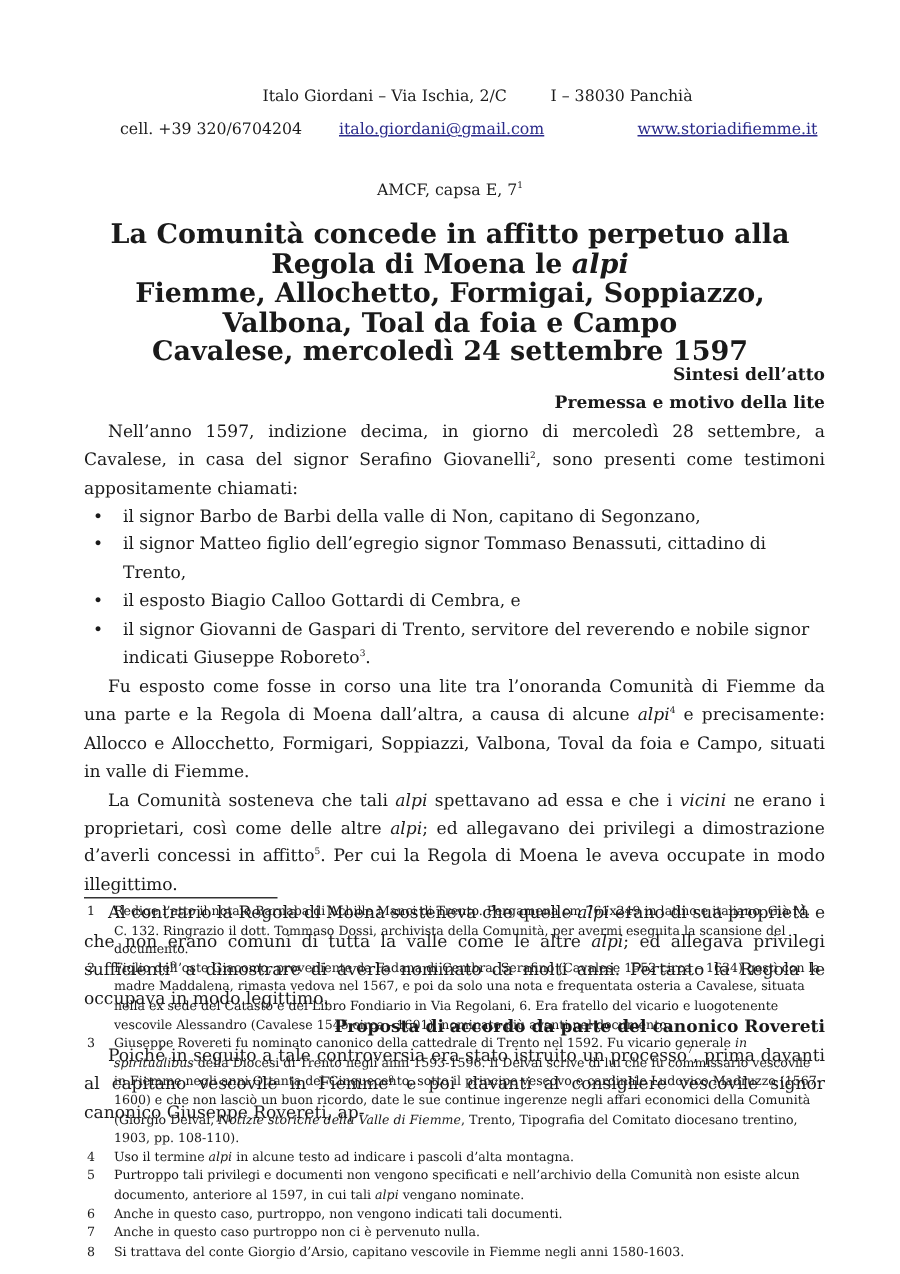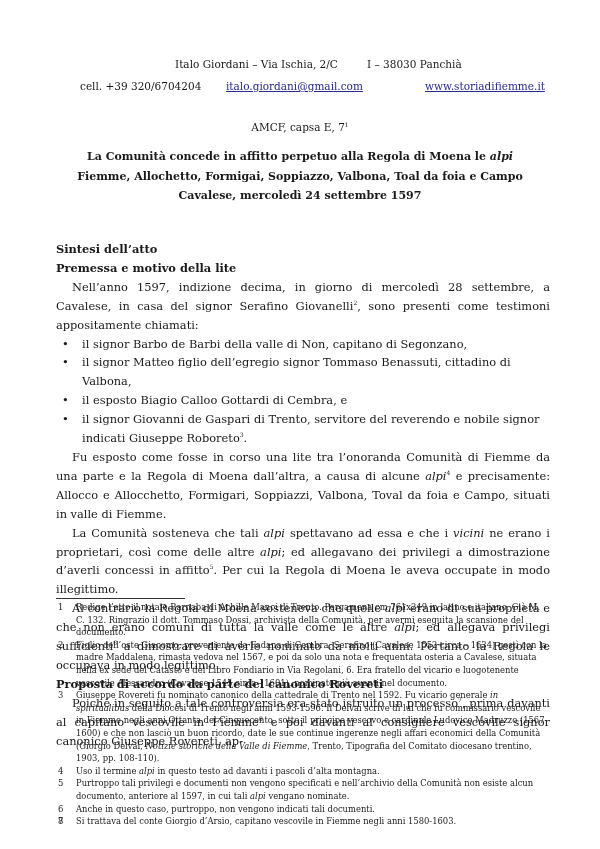--- a/index.html
+++ b/index.html
@@ -8,25 +8,25 @@
   .page { position: absolute; left: 0; top: 0; width: 600px; height: 849px; }
   .hdr1 { position: absolute; top: 58px; left: 0; width: 600px; font-size: 10.5px; }
   .hdr1 .name { position: absolute; left: 175px; }
   .hdr1 .zip { position: absolute; left: 367px; text-align: right; }
   .hdr2 { position: absolute; top: 80px; left: 0; width: 600px; font-size: 10.5px; }
   .hdr2 .cell { position: absolute; left: 80px; }
   .hdr2 .email { position: absolute; left: 226px; color: #2a2a8a; text-decoration: underline; }
   .hdr2 .web { position: absolute; left: 413px; color: #2a2a8a; text-decoration: underline; margin-left: 12px; }
   .ref { position: absolute; top: 121px; left: 0; width: 600px; text-align: center; font-size: 10.5px; }
   .title { position: absolute; top: 147px; left: 60px; width: 480px; text-align: center;
-           font-size: 11px; font-weight: bold; line-height: 19.5px; }
+           font-size: 18px; font-weight: bold; line-height: 19.5px; }
   .title i { font-weight: bold; }
   sup { font-size: 6px; vertical-align: super; line-height: 0; }
   .body { position: absolute; top: 240px; left: 56px; width: 494px; font-size: 11.4px; line-height: 18.9px; }
-  .h { font-weight: bold; }
+  .h { font-weight: bold; text-align: right; }
   .p { text-indent: 16px; text-align: justify; }
   ul { margin: 0; padding: 0; list-style: none; }
   li { position: relative; padding-left: 26px; }
   li::before { content: "•"; position: absolute; left: 6px; }
   .sep { position: absolute; top: 598px; left: 56px; width: 129px; border-top: 1px solid #333; }
   .notes { position: absolute; top: 601px; left: 56px; width: 494px; font-size: 8.4px; line-height: 12.6px; }
   .note { position: relative; padding-left: 20px; }
   .note .num { position: absolute; left: 2px; }
 </style>
 </head>
@@ -51,36 +51,36 @@
     <div>Fiemme, Allochetto, Formigai, Soppiazzo, Valbona, Toal da foia e Campo</div>
     <div>Cavalese, mercoledì 24 settembre 1597</div>
   </div>
 
   <div class="body">
     <div class="h">Sintesi dell’atto</div>
     <div class="h">Premessa e motivo della lite</div>
     <div class="p"><span>Nell’anno 1597, indizione decima, in giorno di mercoledì 28 settembre, a Cavalese, in casa del signor Serafino Giovanelli</span><sup>2</sup><span>, sono presenti come testimoni appositamente chiamati:</span></div>
     <ul>
       <li>il signor Barbo de Barbi della valle di Non, capitano di Segonzano,</li>
-      <li>il signor Matteo figlio dell’egregio signor Tommaso Benassuti, cittadino di Valbona,</li>
+      <li>il signor Matteo figlio dell’egregio signor Tommaso Benassuti, cittadino di Trento,</li>
       <li>il esposto Biagio Calloo Gottardi di Cembra, e</li>
       <li><span>il signor Giovanni de Gaspari di Trento, servitore del reverendo e nobile signor indicati Giuseppe Roboreto</span><sup>3</sup>.</li>
     </ul>
     <div class="p"><span>Fu esposto come fosse in corso una lite tra l’onoranda Comunità di Fiemme da una parte e la Regola di Moena dall’altra, a causa di alcune </span><i>alpi</i><sup>4</sup><span> e precisamente: Allocco e Allocchetto, Formigari, Soppiazzi, Valbona, Toval da foia e Campo,  situati in valle di Fiemme.</span></div>
     <div class="p"><span>La Comunità sosteneva che tali </span><i>alpi</i><span> spettavano ad essa e che i </span><i>vicini</i><span> ne erano i proprietari, così come delle altre </span><i>alpi</i><span>; ed allegavano dei privilegi a dimostrazione d’averli concessi in affitto</span><sup>5</sup><span>. Per cui la Regola di Moena le aveva occupate in modo illegittimo.</span></div>
     <div class="p"><span>Al contrario la Regola di Moena sosteneva che quelle </span><i>alpi</i><span> erano di sua proprietà e che non erano comuni di tutta la valle come le altre </span><i>alpi</i><span>; ed allegava privilegi sufficienti</span><sup>6</sup><span> a dimostrare di averle nominato da molti anni. Pertanto la Regola le occupava in modo legittimo.</span></div>
     <div class="h">Proposta di accordo da parte del canonico Rovereti</div>
     <div class="p"><span>Poiché in seguito a tale controversia era stato istruito un processo</span><sup>7</sup><span>, prima davanti al capitano vescovile in Fiemme</span><sup>8</sup><span> e poi davanti al consigliere vescovile signor canonico Giuseppe Rovereti, ap-</span></div>
   </div>
 
   <div class="sep"></div>
 
   <div class="notes">
     <div class="note"><span class="num">1</span><span>Redige l’atto il notaio Barnaba di Achille Manci di Trento. Pergamena cm 761x249 in latino e italiano. Già M. C. 132. Ringrazio il dott. Tommaso Dossi, archivista della Comunità, per avermi eseguita la scansione del documento.</span></div>
     <div class="note"><span class="num">2</span><span>Figlio dell’oste Giacomo, proveniente da Fadana di Cembra, Serafino (Cavalese 1552 circa – 1634) gestì con la madre Maddalena, rimasta vedova nel 1567, e poi da solo una nota e frequentata osteria a Cavalese, situata nella ex sede del Catasto e del Libro Fondiario in Via Regolani, 6. Era fratello del vicario e luogotenente vescovile Alessandro (Cavalese 1545 circa - 1601), nominato più avanti nel documento.</span></div>
     <div class="note"><span class="num">3</span><span>Giuseppe Rovereti fu nominato canonico della cattedrale di Trento nel 1592. Fu vicario generale </span><i>in spiritualibus</i><span> della Diocesi di Trento negli anni 1593-1596. Il Delvai scrive di lui che fu commissario vescovile in Fiemme negli anni Ottanta del Cinquecento, sotto il principe vescovo e cardinale Ludovico Madruzzo (1567-1600) e che non lasciò un buon ricordo, date le sue continue ingerenze negli affari economici della Comunità (Giorgio Delvai, </span><i>Notizie storiche della Valle di Fiemme</i><span>, Trento, Tipografia del Comitato diocesano trentino, 1903, pp. 108-110).</span></div>
-    <div class="note"><span class="num">4</span><span>Uso il termine </span><i>alpi</i><span> in questo testo ad davanti i pascoli d’alta montagna.</span></div>
+    <div class="note"><span class="num">4</span><span>Uso il termine </span><i>alpi</i><span> in alcune testo ad indicare i pascoli d’alta montagna.</span></div>
     <div class="note"><span class="num">5</span><span>Purtroppo tali privilegi e documenti non vengono specificati e nell’archivio della Comunità non esiste alcun documento, anteriore al 1597, in cui tali </span><i>alpi</i><span> vengano nominate.</span></div>
     <div class="note"><span class="num">6</span><span>Anche in questo caso, purtroppo, non vengono indicati tali documenti.</span></div>
-    <div class="note"><span class="num">7</span></div>
+    <div class="note"><span class="num">7</span><span>Anche in questo caso purtroppo non ci è pervenuto nulla.</span></div>
     <div class="note"><span class="num">8</span><span>Si trattava del conte Giorgio d’Arsio, capitano vescovile in Fiemme negli anni 1580-1603.</span></div>
   </div>
 </div>
 
 </body></html>

